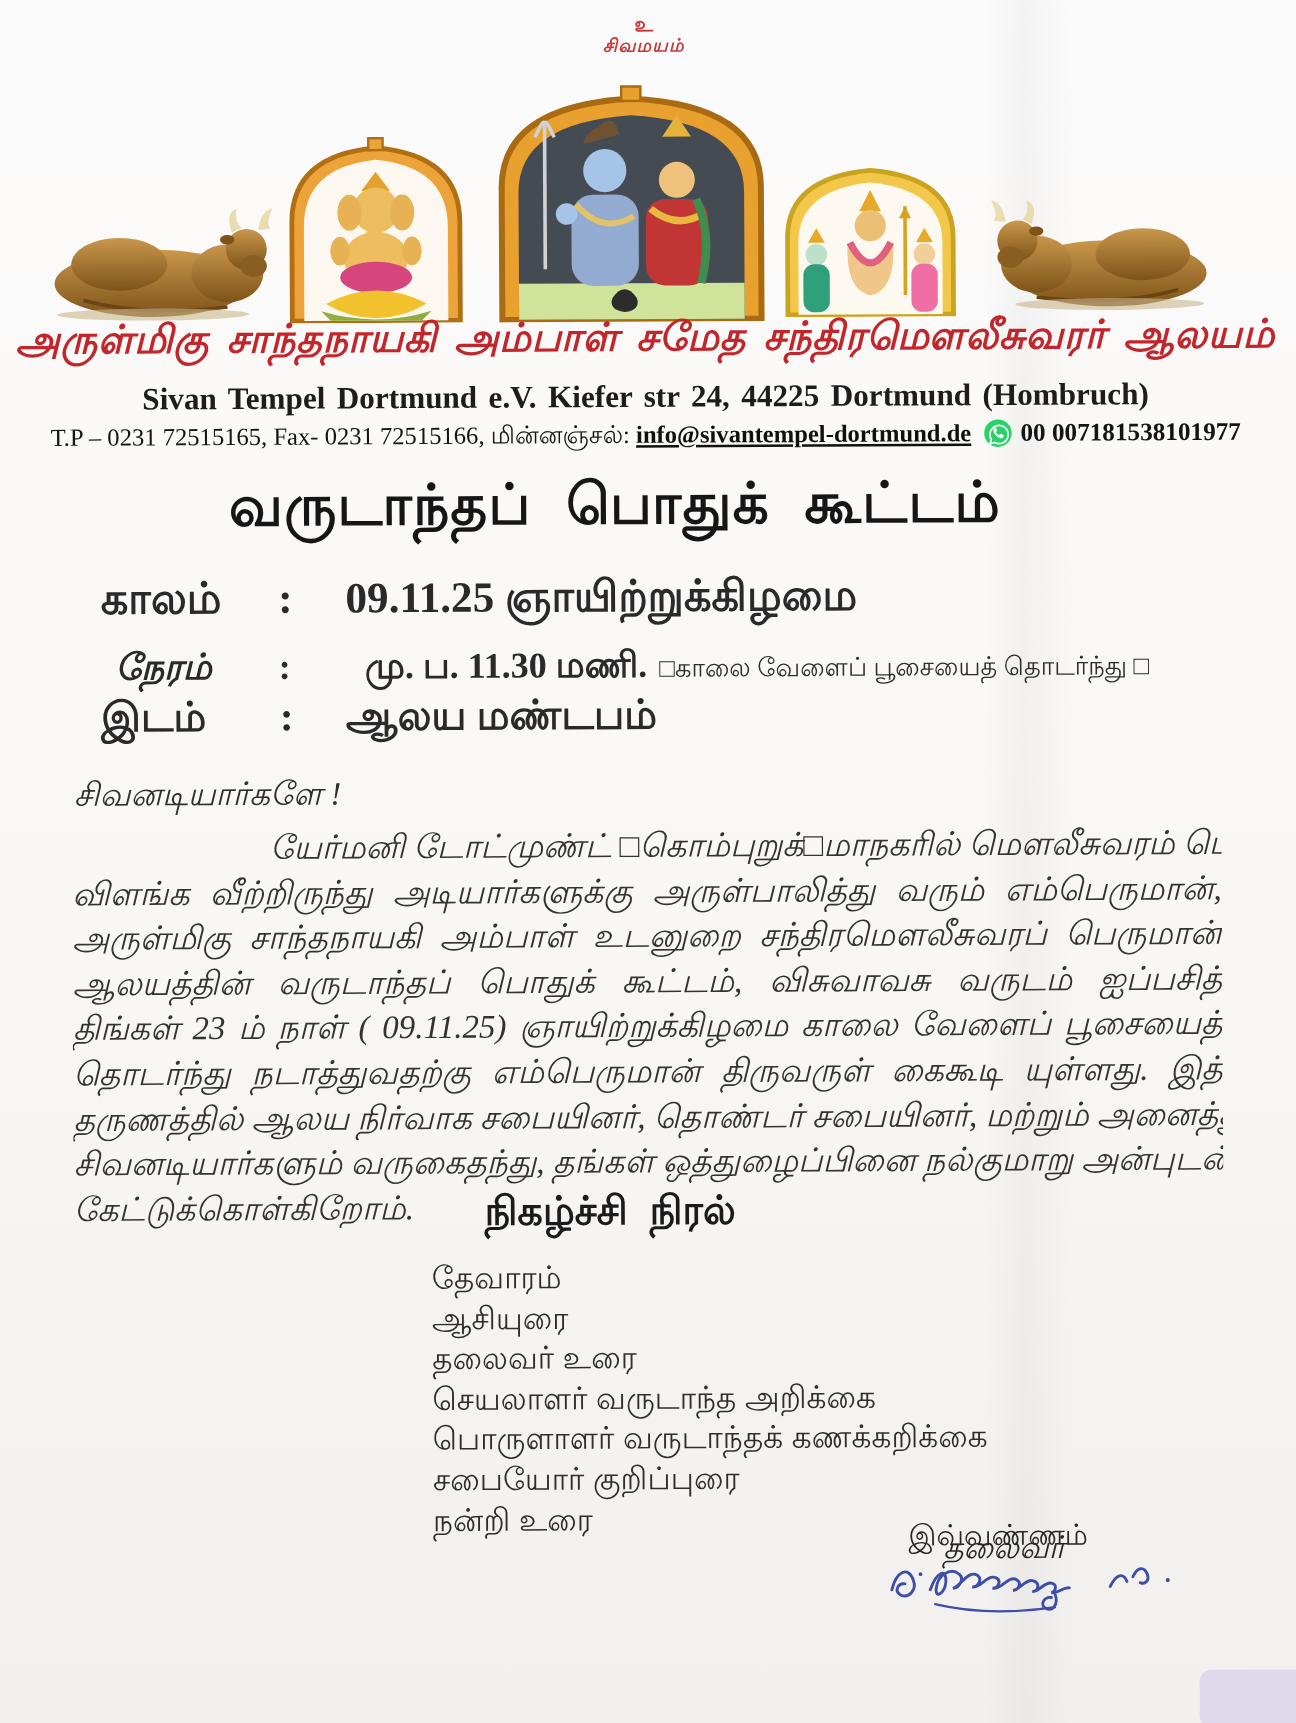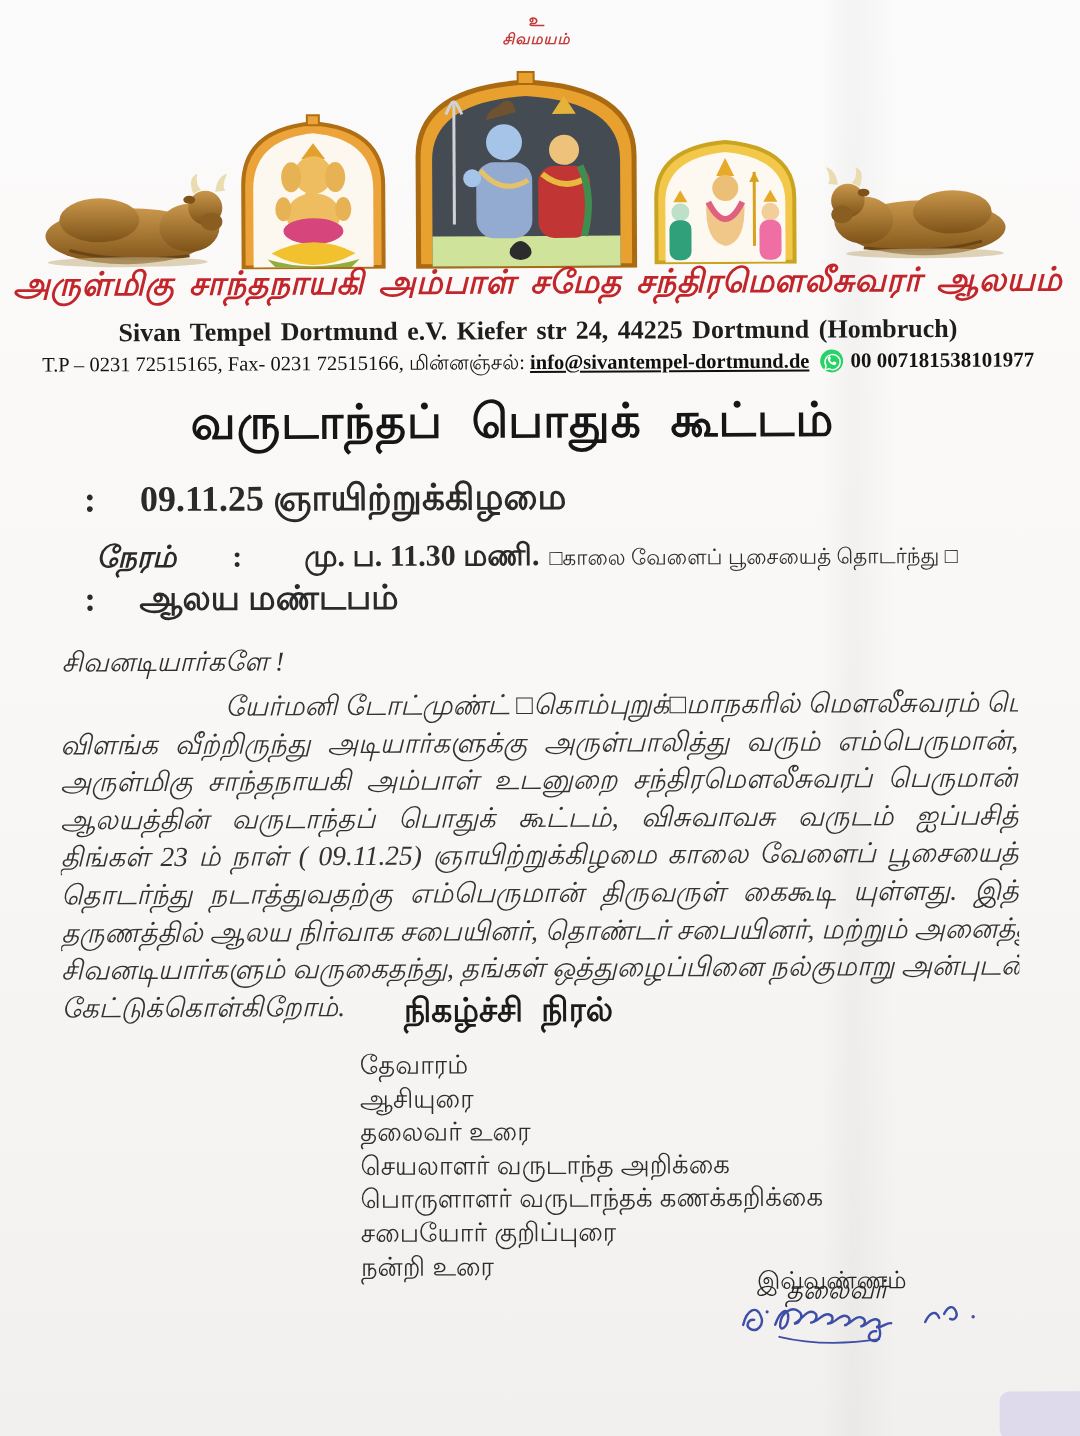--- a/index.html
+++ b/index.html
@@ -207,30 +207,32 @@
       <span>T.P – 0231 72515165, Fax- 0231 72515166, மின்னஞ்சல்: </span><span class="email">info@sivantempel-dortmund.de</span><span class="wa"><svg viewBox="0 0 24 24">
             <circle cx="12" cy="12" r="11" fill="#25D366"></circle>
             <path d="M5.5 20.5 l1.2-3.6 a7.3 7.3 0 1 1 2.6 2.5 z" fill="#25D366" stroke="#fff" stroke-width="1.4"></path>
             <path d="M9.2 7.4c.7-.3 1.2 0 1.5.7l.5 1.1c.2.5 0 1-.4 1.4l-.5.4c.5 1.1 1.4 2 2.5 2.5l.4-.5c.4-.4.9-.6 1.4-.4l1.1.5c.7.3 1 .8.7 1.5-.3.9-1.2 1.6-2.2 1.4-2.9-.5-5.4-3-5.9-5.9-.2-1 .5-2 1.4-2.2z" fill="#fff"></path>
           </svg></span><span class="wa-num">00 007181538101977</span>
     </div>
 
     <div class="main-title">வருடாந்தப் பொதுக் கூட்டம்</div>
 
     <div class="d-row d-row1">
+      <span class="lbl">காலம்</span>
       <span class="col">:</span>
       <span class="val">09.11.25 ஞாயிற்றுக்கிழமை</span>
     </div>
     <div class="d-row d-row2">
       <span class="lbl">நேரம்</span>
       <span class="col">:</span>
       <span class="val-bold">மு. ப. 11.30 மணி.</span>
       <span class="val-note">□காலை வேளைப் பூசையைத் தொடர்ந்து □</span>
     </div>
     <div class="d-row d-row3">
+      <span class="lbl">இடம்</span>
       <span class="col">:</span>
       <span class="val">ஆலய மண்டபம்</span>
     </div>
 
     <div class="salutation">சிவனடியார்களே !</div>
     <div class="para">
       <div class="line first">யேர்மனி டோட்முண்ட் □கொம்புறுக்□மாநகரில் மௌலீசுவரம் பெயர்</div>
       <div class="line">விளங்க வீற்றிருந்து அடியார்களுக்கு அருள்பாலித்து வரும் எம்பெருமான்,</div>
       <div class="line">அருள்மிகு சாந்தநாயகி அம்பாள் உடனுறை சந்திரமௌலீசுவரப் பெருமான்</div>
       <div class="line">ஆலயத்தின் வருடாந்தப் பொதுக் கூட்டம், விசுவாவசு வருடம் ஐப்பசித்</div>

